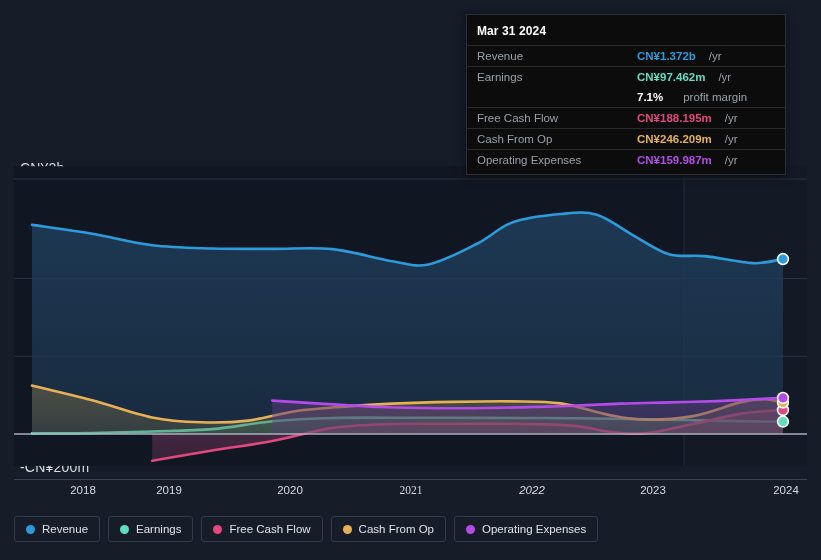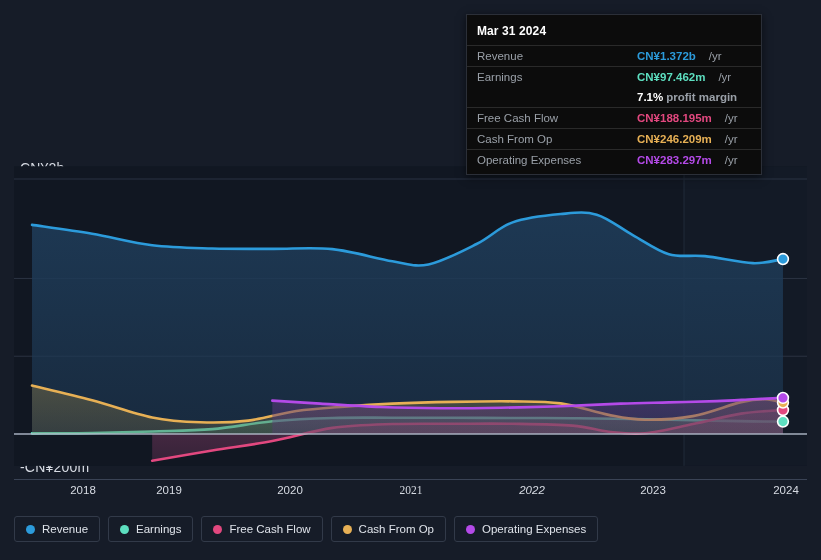--- a/index.html
+++ b/index.html
@@ -23,40 +23,40 @@
     position:absolute;font-size:11.5px;color:#d7dbe3;
     transform:translateX(-50%);white-space:nowrap;
   }
   .x-axis-line{
     position:absolute;left:14px;top:479px;width:793px;height:1px;
     background:#3a4355;
   }
 
   
   .tooltip{
-    position:absolute;left:466px;top:14px;width:296px;
+    position:absolute;left:466px;top:14px;width:320px;
     background:#0c0c0c;border:1px solid #2b2f38;
     box-shadow:0 2px 8px rgba(0,0,0,.55);
     padding:0 0 4px 0;box-sizing:border-box;
   }
   .tt-title{
     font-size:12px;font-weight:bold;color:#ffffff;
     padding:9px 10px 7px 10px;letter-spacing:.1px;
   }
   .tt-row{
     display:flex;align-items:center;
     padding:3px 10px 3px 10px;
     border-top:1px solid #2a2a2a;
     font-size:11.5px;line-height:14px;white-space:nowrap;
   }
   .tt-row.no-rule{border-top:none;}
   .tt-key{color:#9aa0a8;width:112px;flex:0 0 112px;}
   .tt-val{font-weight:bold;margin-left:48px;}
   .tt-unit{color:#9aa0a8;font-weight:normal;margin-left:13px;}
-  .tt-sub{color:#9aa0a8;font-weight:bold;margin-left:3px;}
+  .tt-sub{color:#9aa0a8;font-weight:normal;margin-left:20px;}
 
   
   .legend{
     position:absolute;left:14px;top:516px;display:flex;gap:8px;
   }
   .legend-item{
     display:flex;align-items:center;gap:7px;
     border:1px solid #323a49;border-radius:3px;
     padding:6px 11px;font-size:11.5px;color:#dfe3ea;
     background:#161c28;cursor:pointer;
@@ -161,21 +161,21 @@
     </div>
 
     <div class="tt-row">
       <span class="tt-key">Cash From Op</span>
       <span class="tt-val" style="color:#e7b055">CN¥246.209m</span>
       <span class="tt-unit">/yr</span>
     </div>
 
     <div class="tt-row">
       <span class="tt-key">Operating Expenses</span>
-      <span class="tt-val" style="color:#b44ae8">CN¥283.297m</span>
+      <span class="tt-val" style="color:#b44ae8">CN¥159.987m</span>
       <span class="tt-unit">/yr</span>
     </div>
   </div>
 
   <div class="legend">
     <div class="legend-item">
       <span class="legend-dot" style="background:#2c9bdb"></span>
       <span class="legend-label">Revenue</span>
     </div>
     <div class="legend-item">

